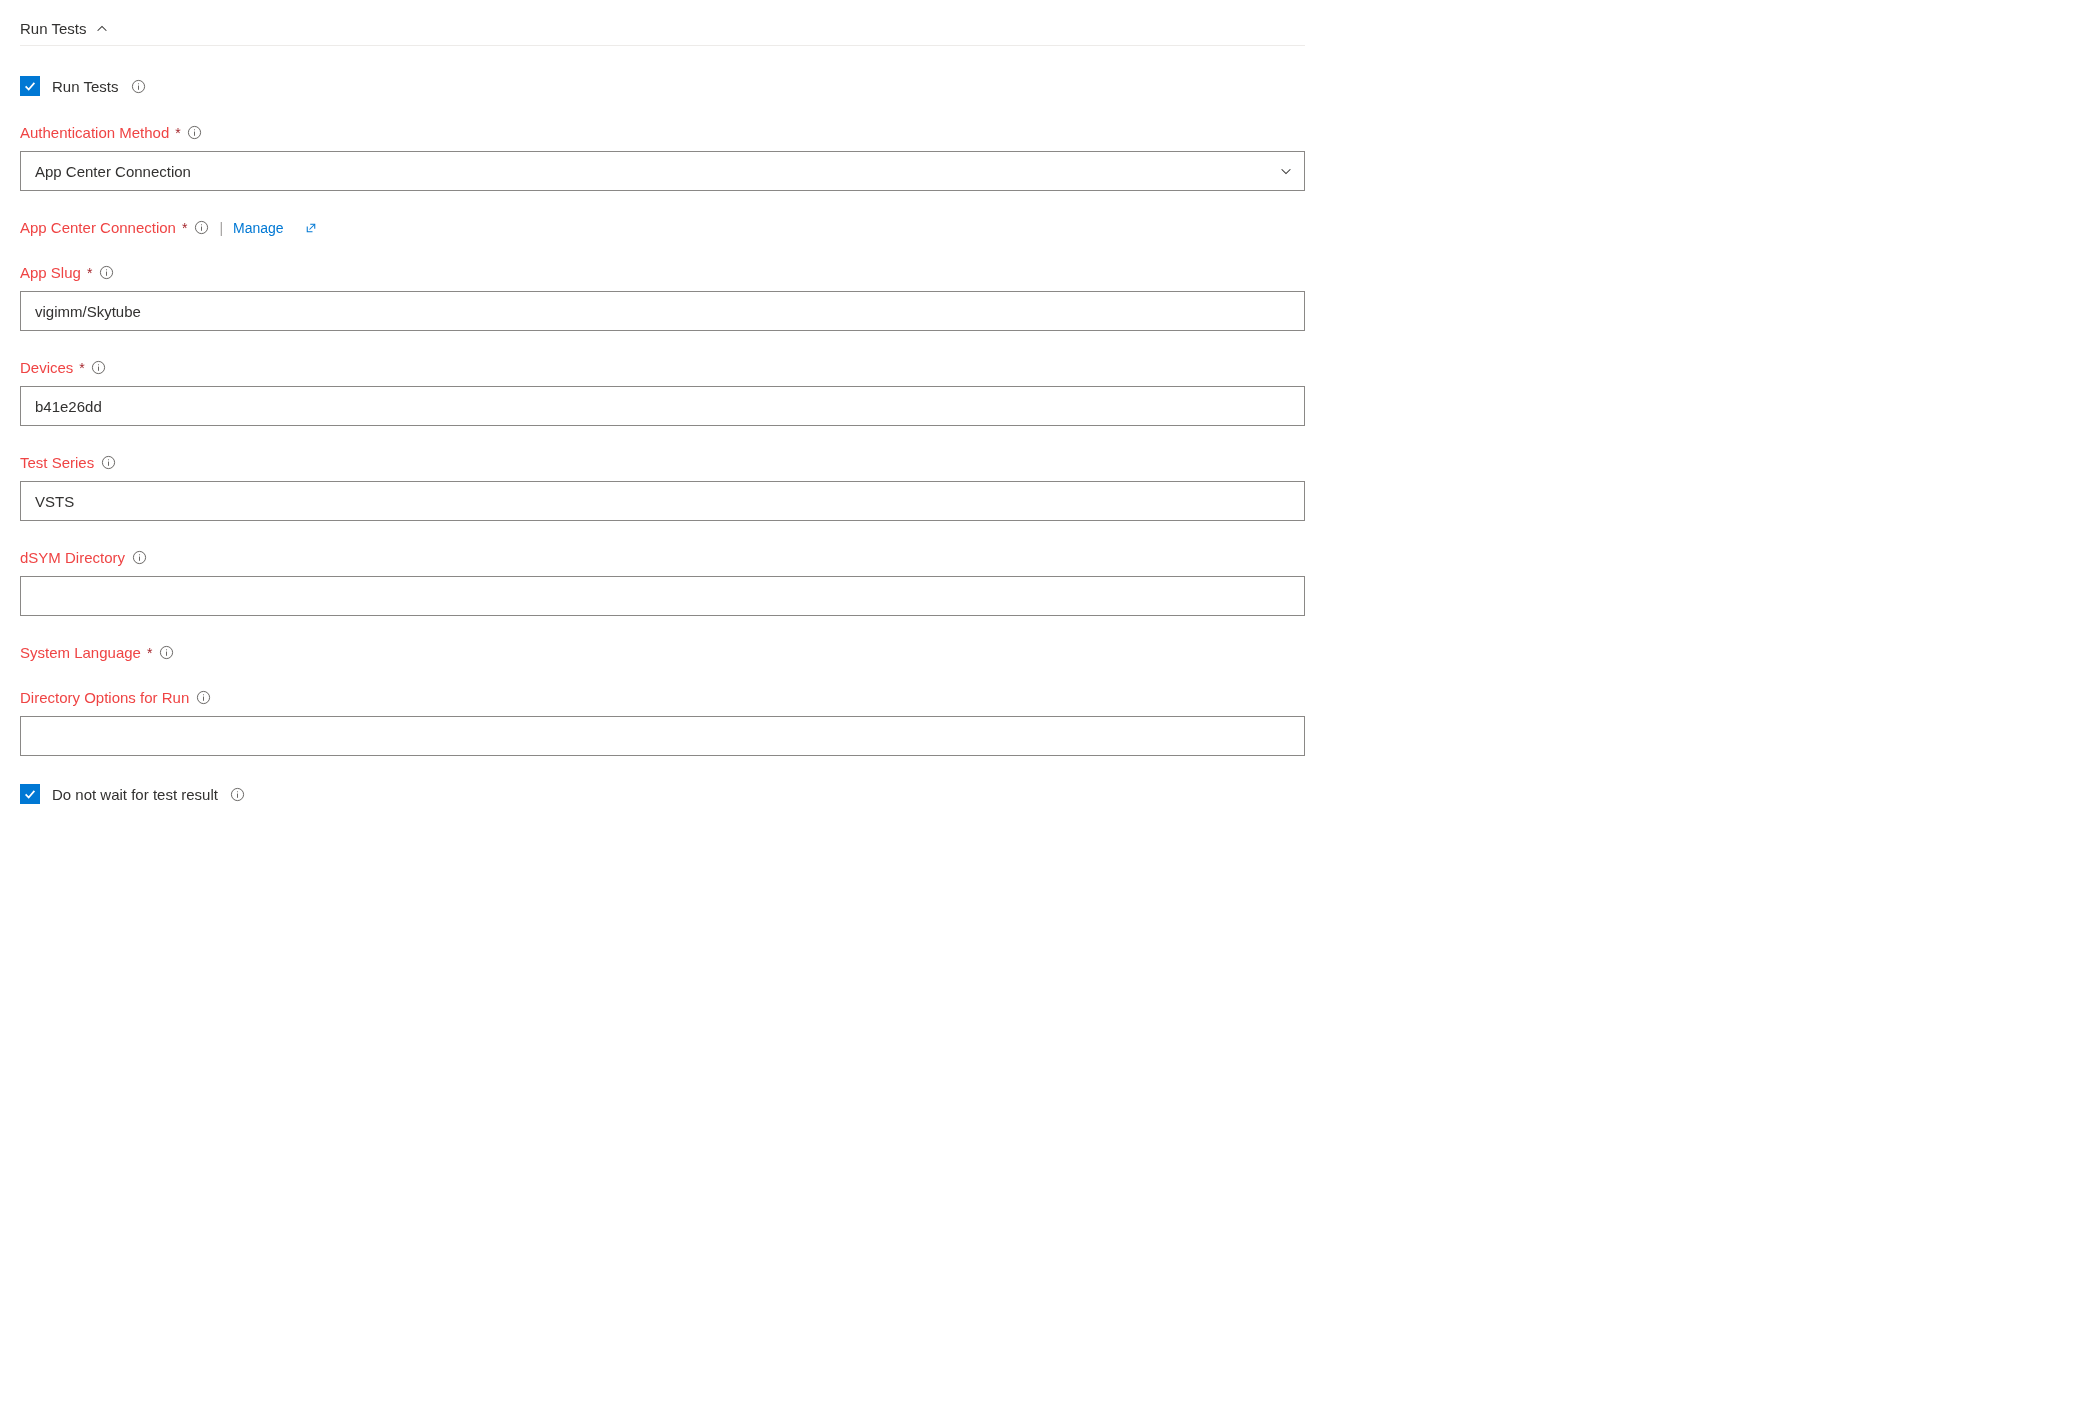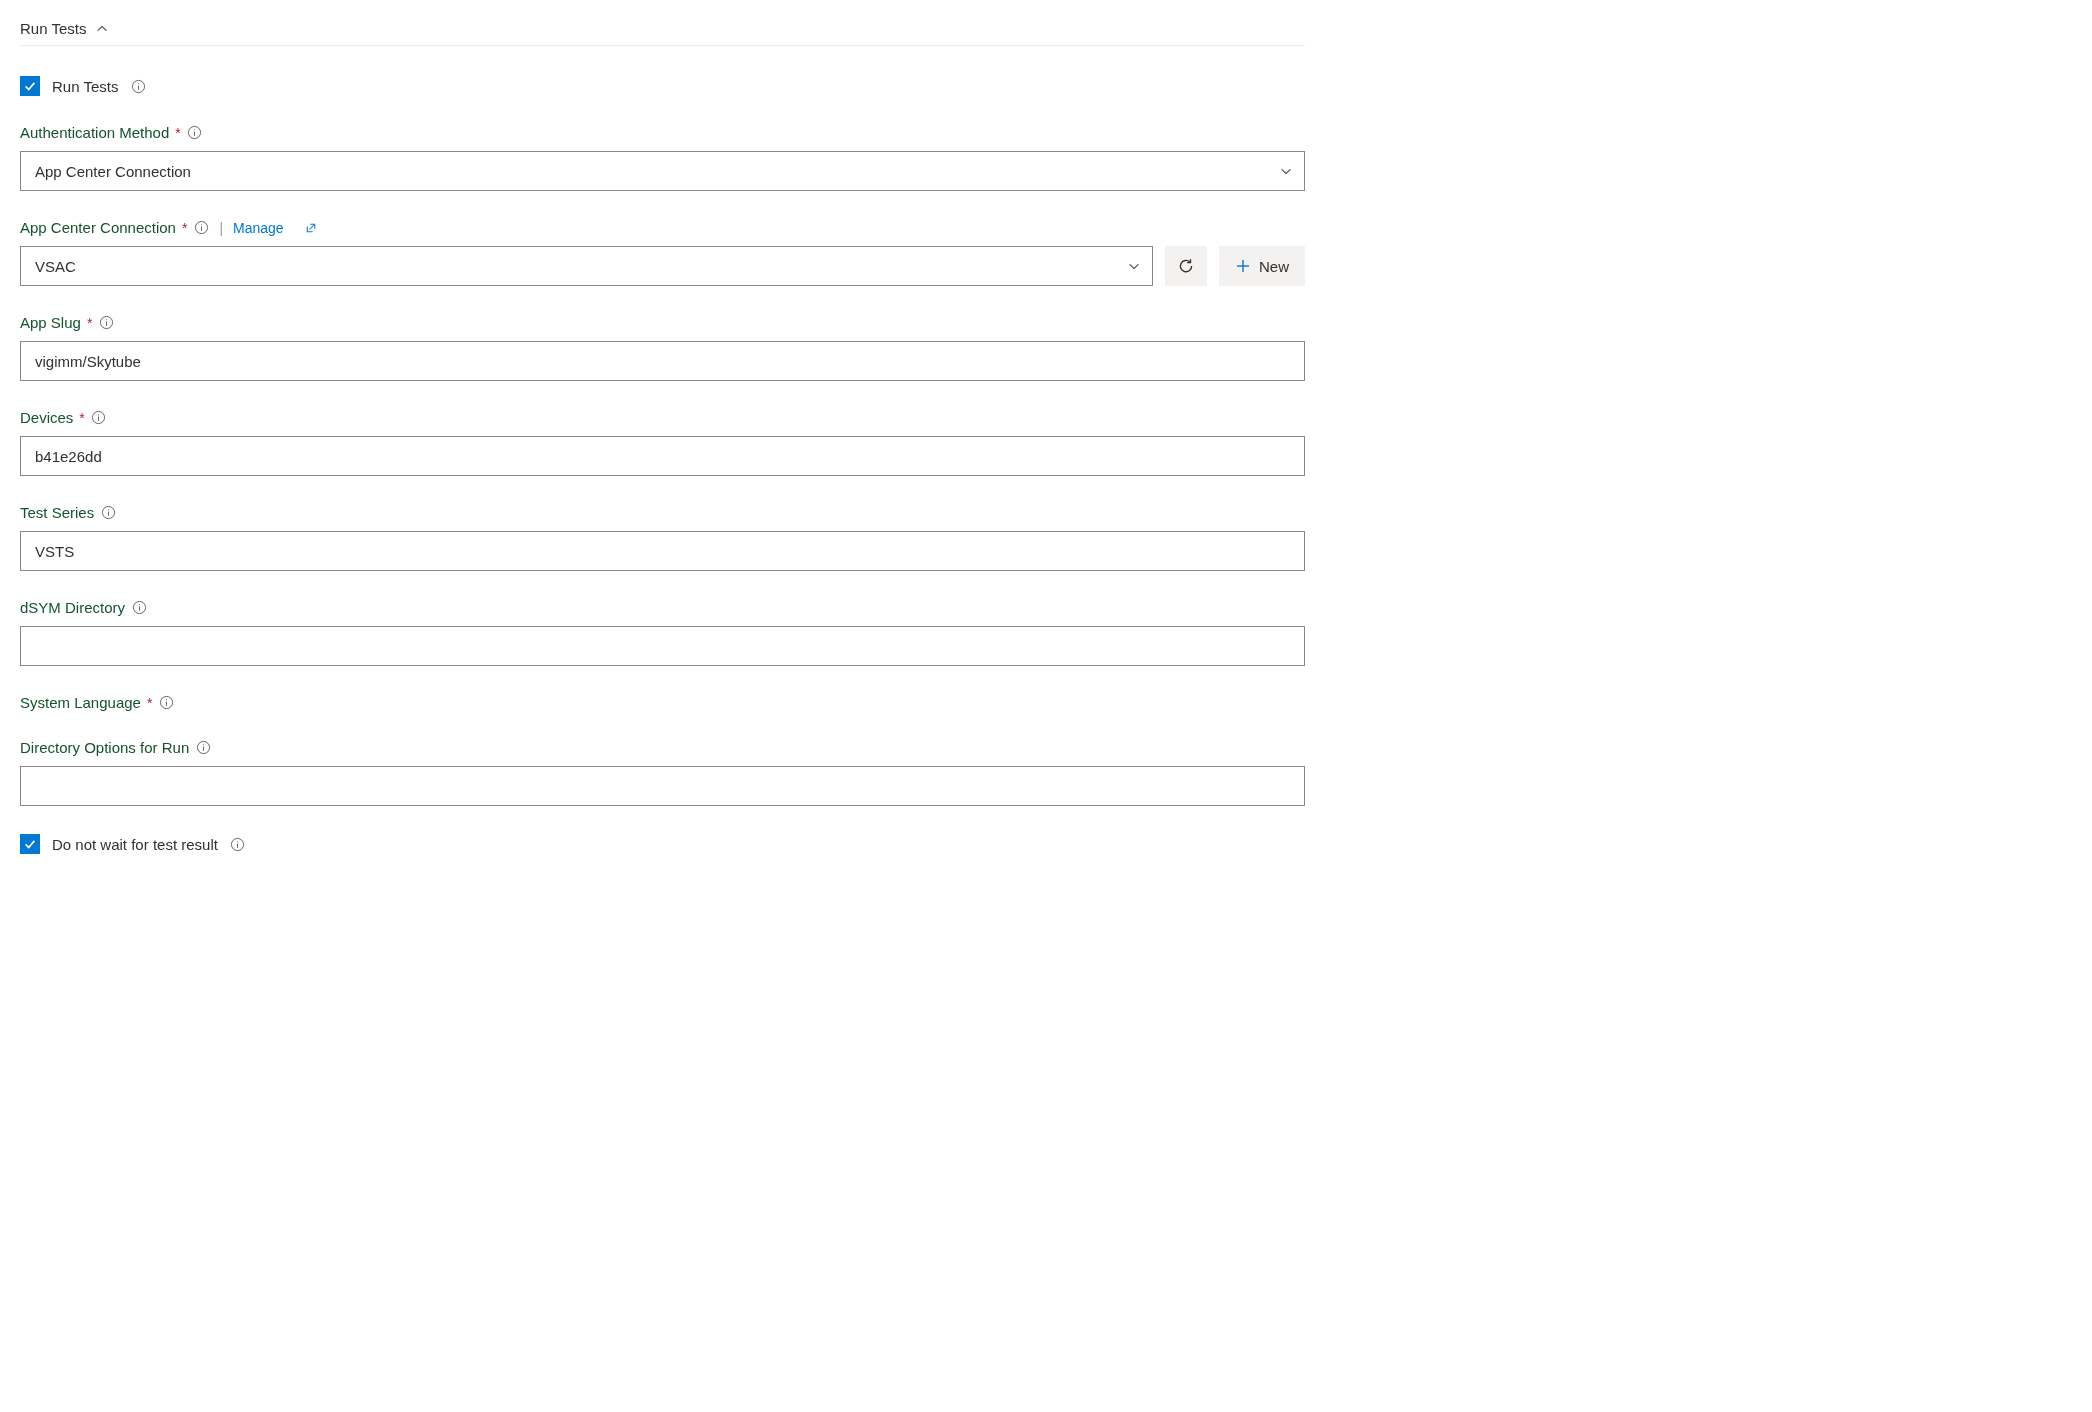--- a/index.html
+++ b/index.html
@@ -68,21 +68,21 @@
       color: #323130;
     }
     .field-label-row {
       display: flex;
       align-items: center;
       gap: 6px;
       margin-bottom: 10px;
     }
     .field-label {
       font-size: 15px;
-      color: #14532d;
+      color: #ef4444;
     }
     .required {
       color: #a4262c;
     }
     .info-icon {
       display: inline-flex;
       align-items: center;
       justify-content: center;
       width: 16px;
       height: 16px;
@@ -241,45 +241,20 @@
       <span class="divider">|</span>
       <a class="manage-link">
         <span>Manage</span>
         <svg viewBox="0 0 16 16" fill="none" stroke="#0078d4" stroke-width="1.4">
           <polyline points="7,3 13,3 13,9"></polyline>
           <line x1="13" y1="3" x2="6" y2="10"></line>
           <polyline points="10,13 3,13 3,6"></polyline>
         </svg>
       </a>
     </div>
-    <div class="connection-row">
-      <div class="select-wrapper connection-select">
-        <input class="select-input" readonly="" value="VSAC" style="">
-        <span class="select-chevron">
-          <svg viewBox="0 0 16 16" width="14" height="14" fill="none" stroke="#323130" stroke-width="1.2">
-            <polyline points="3,6 8,11 13,6"></polyline>
-          </svg>
-        </span>
-      </div>
-      <button class="icon-button">
-        <svg viewBox="0 0 16 16" width="18" height="18" fill="none" stroke="#323130" stroke-width="1.2">
-          <path d="M 13 8 A 5 5 0 1 1 11.5 4.5"></path>
-          <polyline points="12,2 12,5 9,5"></polyline>
-        </svg>
-      </button>
-      <button class="new-button">
-        <span class="plus-icon">
-          <svg viewBox="0 0 16 16" width="16" height="16" fill="none" stroke="#0078d4" stroke-width="1.4">
-            <line x1="8" y1="2" x2="8" y2="14"></line>
-            <line x1="2" y1="8" x2="14" y2="8"></line>
-          </svg>
-        </span>
-        <span>New</span>
-      </button>
-    </div>
   </div>
 
   <div class="field-group">
     <div class="field-label-row">
       <span class="field-label">App Slug</span>
       <span class="required">*</span>
       <span class="info-icon">
         <svg viewBox="0 0 16 16" fill="none" stroke="#605e5c" stroke-width="1">
           <circle cx="8" cy="8" r="6.5"></circle>
           <circle cx="8" cy="5" r="0.6" fill="#605e5c" stroke="none"></circle>

